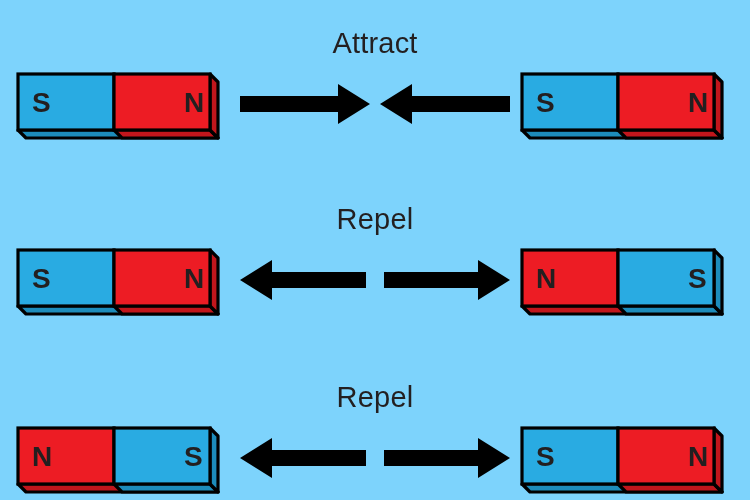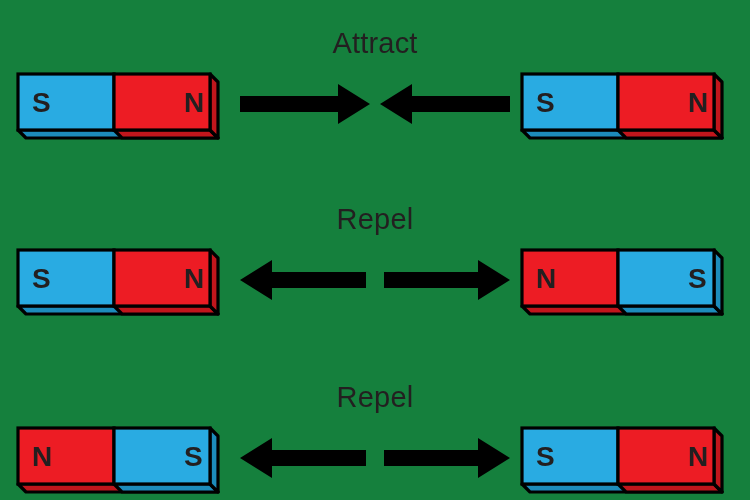--- a/index.html
+++ b/index.html
@@ -4,21 +4,21 @@
 <style>
   html, body {
     margin: 0;
     padding: 0;
     background: #ffffff;
   }
   #canvas {
     position: relative;
     width: 750px;
     height: 500px;
-    background: #15803d;
+    background: #7dd3fc;
     overflow: hidden;
     font-family: "Liberation Sans", sans-serif;
   }
 
   
   .row {
     position: absolute;
     left: 0;
     width: 750px;
     height: 160px;

